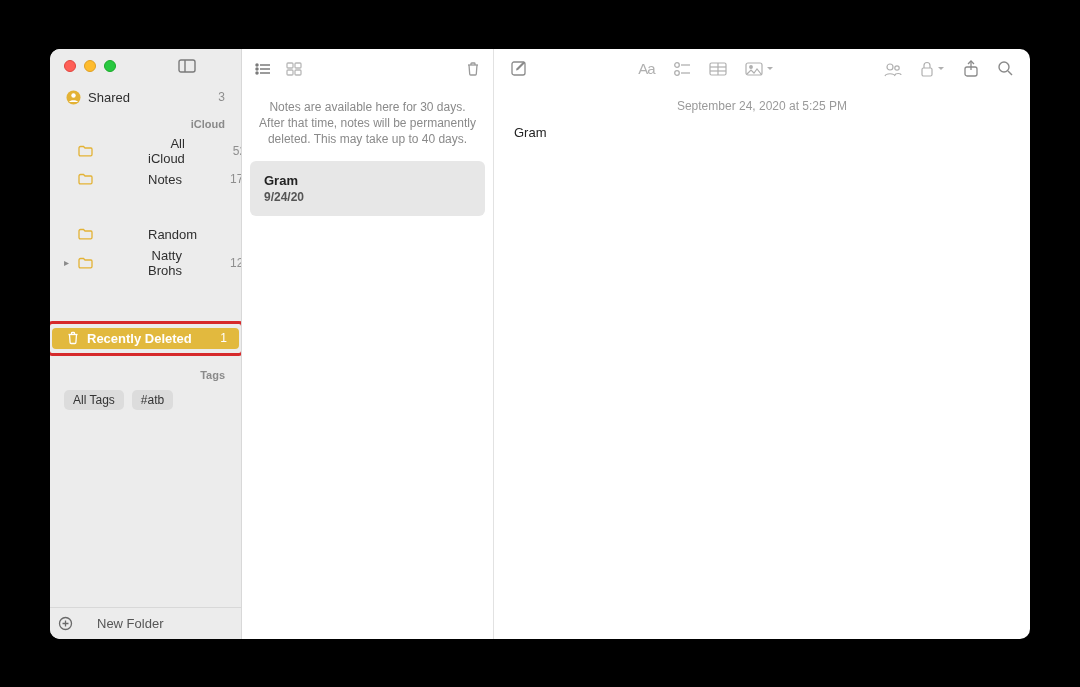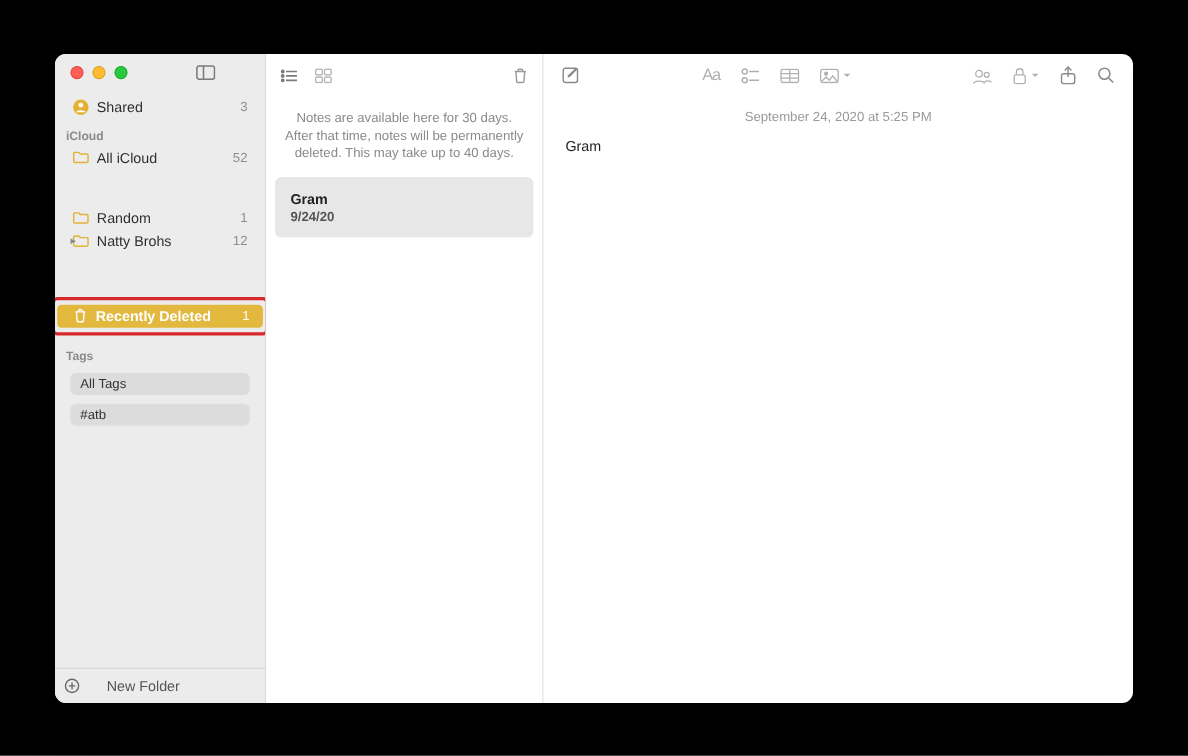--- a/index.html
+++ b/index.html
@@ -25,20 +25,21 @@
   }
   
   .sidebar {
     width: 192px;
     background: #ececec;
     border-right: 1px solid #d8d8d8;
     display: flex;
     flex-direction: column;
     font-size: 13px;
     color: #333;
+    text-align: right;
   }
   .titlebar {
     display: flex;
     align-items: center;
     padding: 10px 12px 8px 14px;
     gap: 8px;
   }
   .traffic {
     display: flex;
     gap: 8px;
@@ -71,21 +72,21 @@
     color: #e3b235;
     flex-shrink: 0;
   }
   .sb-item .shared-icon { color:#e3b235; }
   .sb-item .count {
     margin-left: auto;
     color: #8e8e8e;
     font-size: 12px;
   }
   .sb-item .label { color:#2f2f2f; }
-  .sb-item.indent1 { padding-left: 16px; }
+  .sb-item.indent1 { padding-left: 28px; gap: 48px; }
   .sb-header {
     padding: 10px 16px 3px 10px;
     color: #8a8a8a;
     font-size: 11px;
     font-weight: 600;
   }
   .sb-item .disclosure {
     position:absolute;
     left:14px;
     color:#8a8a8a;
@@ -105,21 +106,20 @@
   .highlight-box {
     outline: 3px solid #d6292b;
     outline-offset: 0px;
     border-radius: 2px;
     padding-top:4px; padding-bottom:4px;margin-top:43px;
   }
   .tags-row {
     display:flex;
     gap:8px;
     padding: 6px 14px;
-    flex-direction: column;
   }
   .tag-chip {
     background:#dcdcdc;
     border-radius:5px;
     padding:3px 9px;
     font-size:12px;
     color:#333;
     cursor:default;
   }
   .sidebar-footer {
@@ -230,20 +230,29 @@
       <div class="sb-item indent1">
         <span class="folder-icon">
           <svg width="15" height="12" viewBox="0 0 15 12" fill="none" stroke="#e3b235" stroke-width="1.3">
               <path d="M1 3c0-1 .5-1.5 1.5-1.5h3L7 3h6c.8 0 1 .5 1 1.2v5.3c0 .8-.5 1.3-1.3 1.3H2.3C1.5 10.8 1 10.3 1 9.5V3z"></path>
             </svg>
         </span>
         <span class="label">All iCloud</span>
         <span class="count">52</span>
       </div>
 
+      <div class="sb-item indent1">
+        <span class="folder-icon">
+          <svg width="15" height="12" viewBox="0 0 15 12" fill="none" stroke="#e3b235" stroke-width="1.3">
+              <path d="M1 3c0-1 .5-1.5 1.5-1.5h3L7 3h6c.8 0 1 .5 1 1.2v5.3c0 .8-.5 1.3-1.3 1.3H2.3C1.5 10.8 1 10.3 1 9.5V3z"></path>
+            </svg>
+        </span>
+        <span class="label">Notes</span>
+        <span class="count">17</span>
+      </div>
 
       <div style="height:34px"></div>
 
 
       <div class="sb-item indent1">
         <span class="folder-icon">
           <svg width="15" height="12" viewBox="0 0 15 12" fill="none" stroke="#e3b235" stroke-width="1.3">
               <path d="M1 3c0-1 .5-1.5 1.5-1.5h3L7 3h6c.8 0 1 .5 1 1.2v5.3c0 .8-.5 1.3-1.3 1.3H2.3C1.5 10.8 1 10.3 1 9.5V3z"></path>
             </svg>
         </span>

